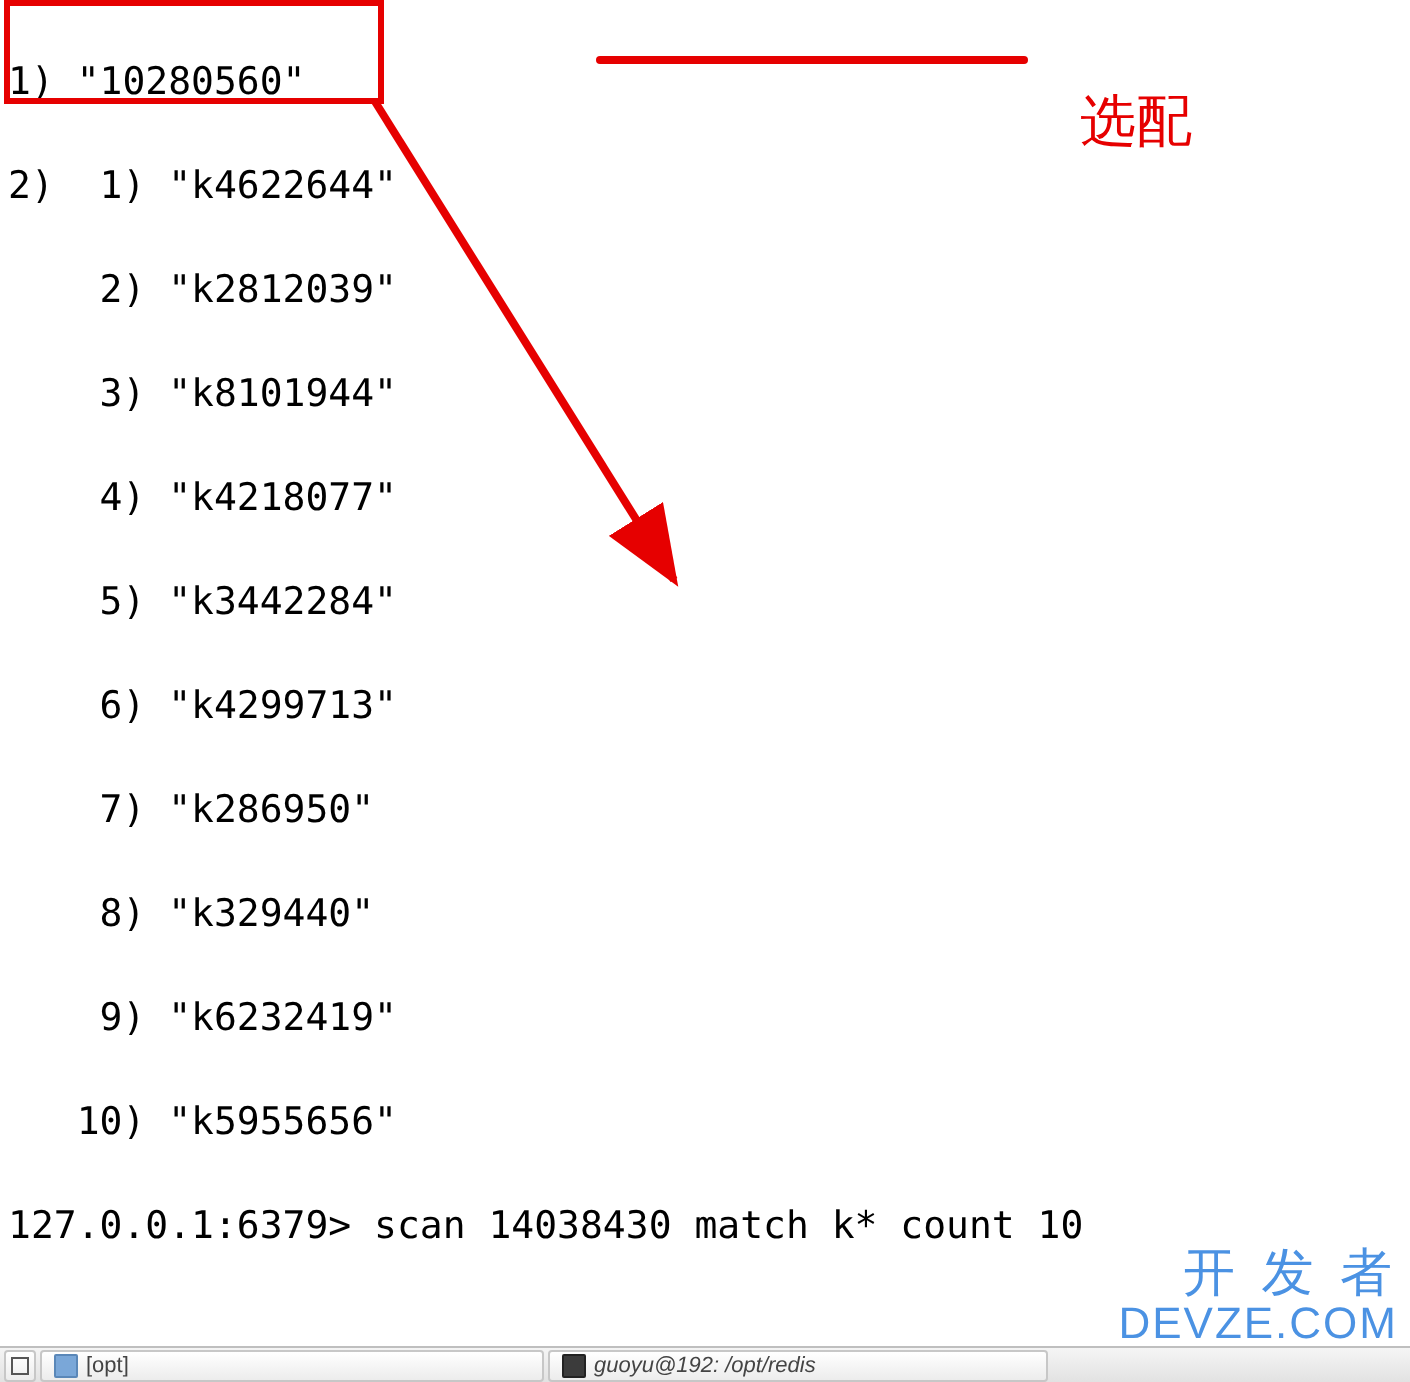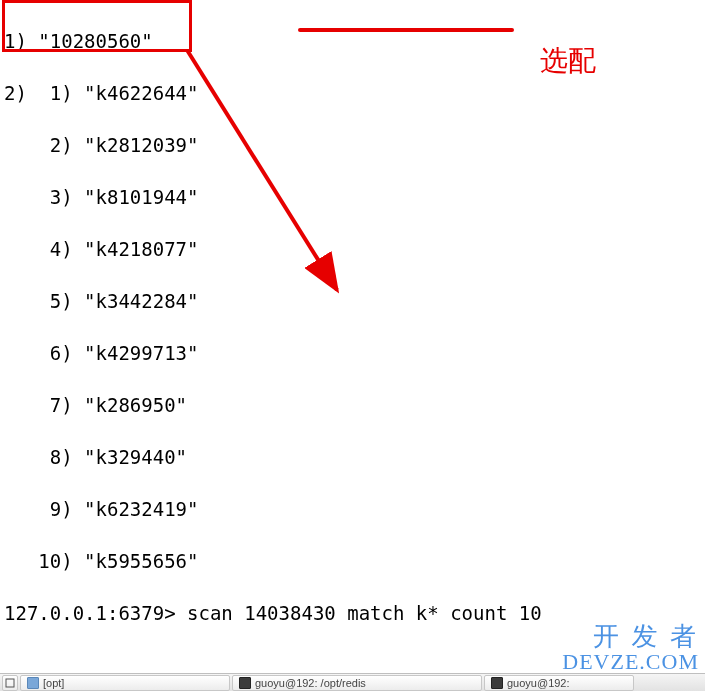--- a/index.html
+++ b/index.html
@@ -49,21 +49,21 @@
     }
     .arrow-svg {
       position: absolute;
       pointer-events: none;
     }
     .watermark {
       position: absolute;
       right: 6px;
       bottom: 18px;
       color: #4b92e3;
-      font-family: Liberation Serif, serif;
+      font-family: Liberation Sans, sans-serif;
       text-align: right;
       line-height: 1.05;
       pointer-events: none;
       letter-spacing: 3px;
     }
     .watermark .wm1 {
       font-size: 26px;
     }
     .watermark .wm2 {
       font-size: 22px;
@@ -162,25 +162,21 @@
   <div class="wm1">开 发 者</div>
   <div class="wm2">DEVZE.COM</div>
 </div>
 
 <div class="taskbar">
   <div class="tb-btn small">
     <svg width="10" height="10" viewBox="0 0 10 10">
         <rect x="1" y="1" width="8" height="8" fill="none" stroke="#555" stroke-width="1"></rect>
       </svg>
   </div>
-  <div class="tb-btn" style="width:210px;">
+  <div class="tb-btn" style="width:252px;">
     <span class="tb-icon"></span>
     <span>[opt]</span>
   </div>
-  <div class="tb-btn" style="width:250px;">
+  <div class="tb-btn" style="width:250px;font-style:italic;">
     <span class="tb-icon dark"></span>
     <span>guoyu@192: /opt/redis</span>
-  </div>
-  <div class="tb-btn" style="width:150px;">
-    <span class="tb-icon dark"></span>
-    <span>guoyu@192:</span>
   </div>
 </div>
 
 </body></html>

